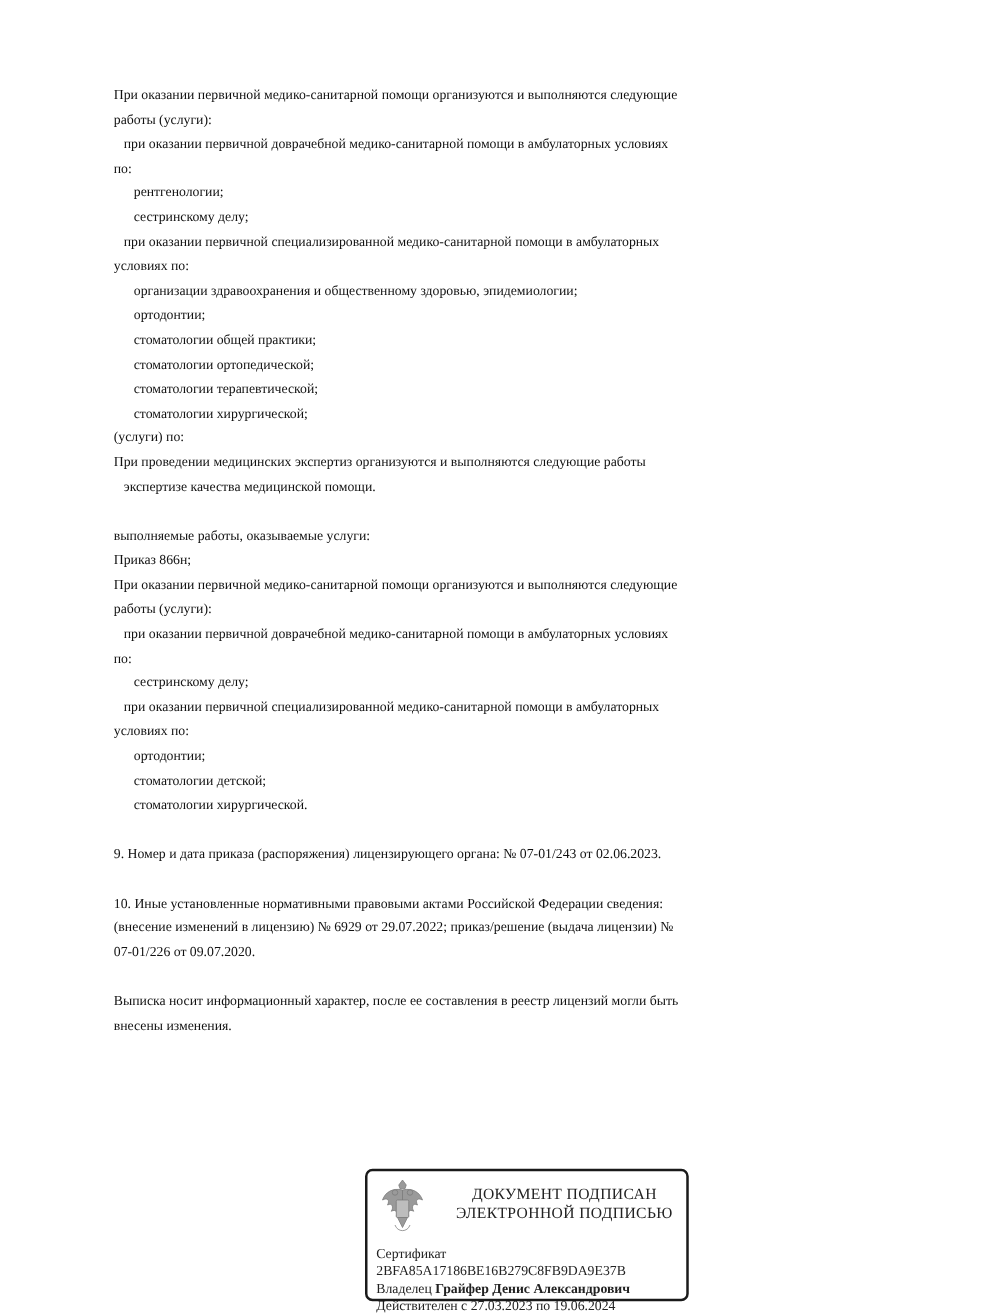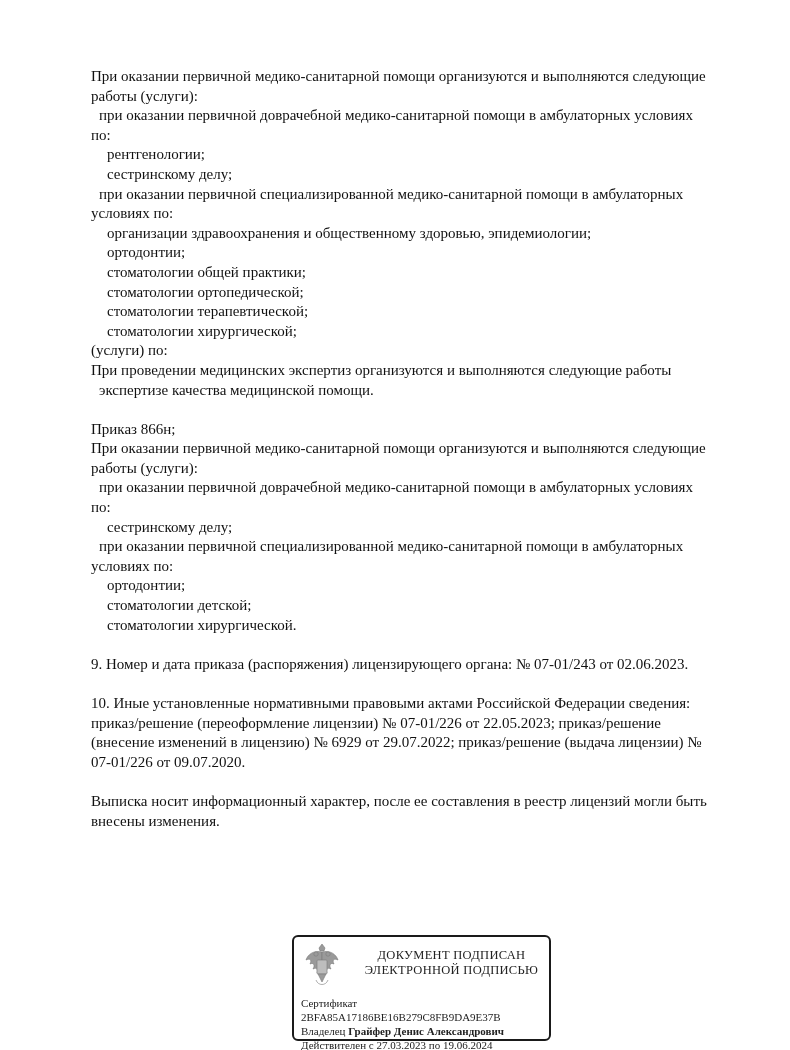--- a/index.html
+++ b/index.html
@@ -1,19 +1,19 @@
 <!DOCTYPE html>
 <html><head>
 <meta charset="utf-8">
 <style>
   html, body { margin: 0; padding: 0; background: #ffffff; }
   body { width: 790px; height: 1050px; position: relative; overflow: hidden;
          font-family: "Liberation Serif", serif; color: #111111; }
   .doc { position: absolute; left: 91px; top: 67px; width: 660px;
-         font-size: 15px; line-height: 19.6px; }
+         font-size: 11px; line-height: 19.6px; }
   .line { white-space: pre; min-height: 19.6px; }
   .l0 { padding-left: 0; }
   .l1 { padding-left: 8px; }
   .l2 { padding-left: 16px; }
   .blank { height: 19.6px; }
   .sig { position: absolute; left: 292px; top: 935px; width: 259px; height: 106px;
          border: 2px solid #1a1a1a; border-radius: 6px; box-sizing: border-box; }
   .emblem { position: absolute; left: 8px; top: 5px; width: 40px; height: 48px; }
   .sig-title { position: absolute; left: 70px; top: 11px; width: 175px; text-align: center;
                font-size: 12.5px; line-height: 15px; letter-spacing: 0.3px; color: #222; }
@@ -35,36 +35,36 @@
     <div class="line l2">организации здравоохранения и общественному здоровью, эпидемиологии;</div>
     <div class="line l2">ортодонтии;</div>
     <div class="line l2">стоматологии общей практики;</div>
     <div class="line l2">стоматологии ортопедической;</div>
     <div class="line l2">стоматологии терапевтической;</div>
     <div class="line l2">стоматологии хирургической;</div>
     <div class="line l0">(услуги) по:</div>
     <div class="line l0">При проведении медицинских экспертиз организуются и выполняются следующие работы</div>
     <div class="line l1">экспертизе качества медицинской помощи.</div>
     <div class="line l0 blank"></div>
+    <div class="line l0">выполняемые работы, оказываемые услуги:</div>
     <div class="line l0">Приказ 866н;</div>
     <div class="line l0">При оказании первичной медико-санитарной помощи организуются и выполняются следующие</div>
     <div class="line l0">работы (услуги):</div>
     <div class="line l1">при оказании первичной доврачебной медико-санитарной помощи в амбулаторных условиях</div>
     <div class="line l0">по:</div>
     <div class="line l2">сестринскому делу;</div>
     <div class="line l1">при оказании первичной специализированной медико-санитарной помощи в амбулаторных</div>
     <div class="line l0">условиях по:</div>
     <div class="line l2">ортодонтии;</div>
     <div class="line l2">стоматологии детской;</div>
     <div class="line l2">стоматологии хирургической.</div>
     <div class="line l0 blank"></div>
     <div class="line l0">9. Номер и дата приказа (распоряжения) лицензирующего органа: № 07-01/243 от 02.06.2023.</div>
     <div class="line l0 blank"></div>
     <div class="line l0">10. Иные установленные нормативными правовыми актами Российской Федерации сведения:</div>
-    <div class="line l0">приказ/решение (переоформление лицензии) № 07-01/226 от 22.05.2023; приказ/решение</div>
     <div class="line l0">(внесение изменений в лицензию) № 6929 от 29.07.2022; приказ/решение (выдача лицензии) №</div>
     <div class="line l0">07-01/226 от 09.07.2020.</div>
     <div class="line l0 blank"></div>
     <div class="line l0">Выписка носит информационный характер, после ее составления в реестр лицензий могли быть</div>
     <div class="line l0">внесены изменения.</div>
   </div>
 
 <div class="sig">
   <svg class="emblem" viewBox="0 0 40 48">
     <g fill="#9a9a9a" stroke="#7a7a7a" stroke-width="0.6">

